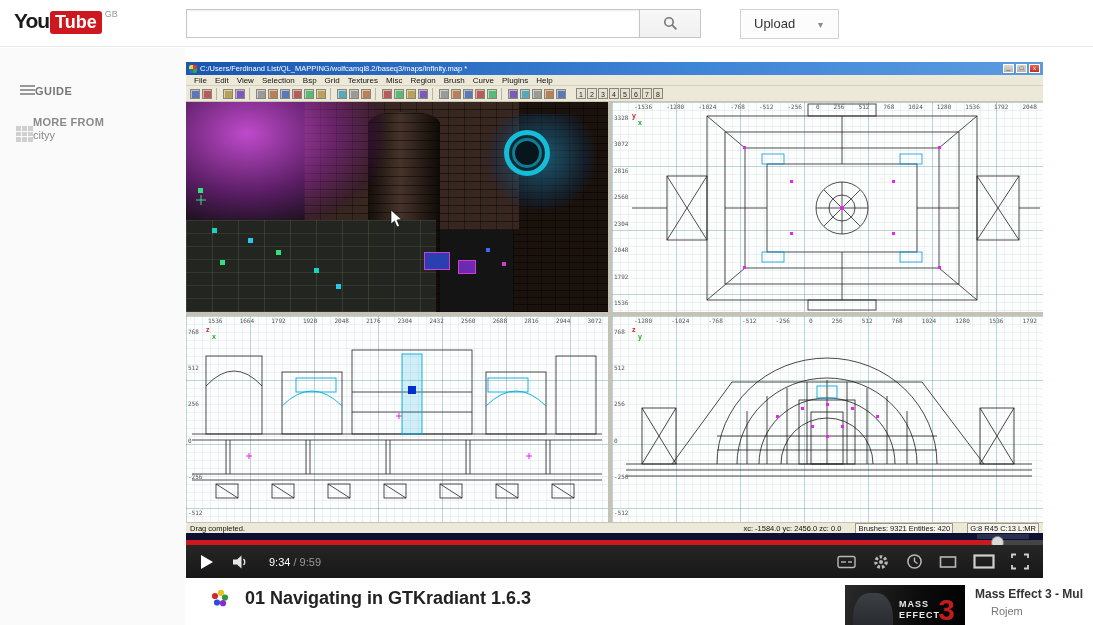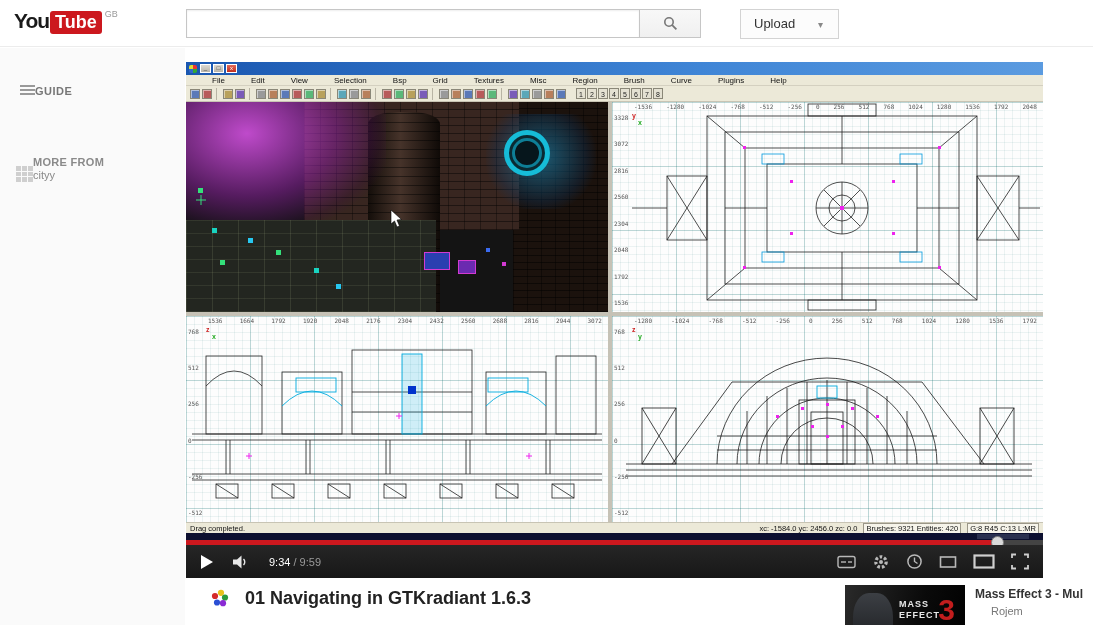--- a/index.html
+++ b/index.html
@@ -30,40 +30,40 @@
   
   .sidebar { position:absolute; left:0; top:48px; width:185px; height:577px; background:#fafafa; }
   .side-item { position:absolute; display:flex; gap:0; align-items:flex-end; cursor:pointer; }
   .guide-item { left:20px; top:35px; }
   .hamburger { width:15px; padding-top:2px; }
   .hamburger i { display:block; height:2px; background:#999; margin-bottom:2px; }
   .guide-label { font-size:11px; font-weight:bold; color:#767676; letter-spacing:.5px; padding-top:1px; }
   .morefrom-item { left:16px; top:68px; }
   .grid-icon { width:17px; height:17px; display:grid; grid-template-columns:1fr 1fr 1fr; gap:1px; padding-top:1px; }
   .grid-icon i { background:#cfcfcf; }
-  .morefrom-text { font-size:11px; color:#8a8a8a; line-height:13px;margin-top:40px; }
+  .morefrom-text { font-size:11px; color:#8a8a8a; line-height:13px; }
   .morefrom-label { font-weight:bold; letter-spacing:.3px; }
 
   
   .player { position:absolute; left:186px; top:62px; width:857px; height:516px; background:#000; }
 
   .ed-titlebar { position:absolute; left:0; top:0; width:857px; height:13px;
                  background:linear-gradient(90deg,#1a57b0,#3f85d6 60%,#5b9be0);
                  display:flex; align-items:center; padding:0 3px; }
   .ed-title-icon { width:8px; height:8px; margin-right:3px; flex:none;
                    background:conic-gradient(#e33 0 25%, #3a3 0 50%, #36c 0 75%, #dd3 0); border-radius:2px; }
   .ed-title-text { color:#fff; font-size:7.5px; white-space:nowrap; overflow:hidden; flex:1; }
   .ed-winbtns { display:flex; gap:2px; }
   .ed-winbtn { width:11px; height:9px; border:1px solid #fff; background:linear-gradient(#dcd9d2,#b8b4aa);
                font-size:6px; line-height:7px; text-align:center; color:#333; }
   .ed-winbtn.close { background:linear-gradient(#e26a5a,#c22f1d); color:#fff; }
 
   .ed-menubar { position:absolute; left:0; top:13px; width:857px; height:11px; background:#ece9d8;
                 display:flex; align-items:center; padding-left:4px; border-bottom:1px solid #d4d0c0; }
-  .ed-menubar span { font-size:8px; color:#111; padding:0 4px;margin-left:18px; }
+  .ed-menubar span { font-size:8px; color:#111; padding:0 4px; }
 
   .ed-toolbar { position:absolute; left:0; top:24px; width:857px; height:16px; background:#ece9d8;
                 display:flex; align-items:center; gap:2px; padding-left:4px; border-bottom:1px solid #c8c4b4; }
   .tb-icon { width:10px; height:10px; border:1px solid #8a8778; flex:none;
              box-shadow:inset 1px 1px 0 rgba(255,255,255,.5); }
   .tb-sep { width:3px; height:12px; border-left:1px solid #b8b4a4; margin:0 2px; }
   .tb-nums { display:flex; gap:1px; margin-left:8px; }
   .tb-nums span { width:10px; height:11px; border:1px solid #8a8778; background:#e4e1d2;
                   font-size:7px; text-align:center; line-height:11px; color:#222; }
 
@@ -116,21 +116,21 @@
       background:radial-gradient(circle at 50% 45%, rgba(30,150,200,.55), rgba(10,60,110,.25) 60%, transparent 75%); }
   .p3-ring { left:318px; top:28px; width:46px; height:46px; border-radius:50%;
       border:5px solid #16bcd8; box-shadow:inset 0 0 0 3px #0a2a33, inset 0 0 0 6px #0e7e96; background:#06161c; }
   .p3-box1 { left:238px; top:150px; width:26px; height:18px; background:#2a3fb0; border:1px solid #d23ad2; }
   .p3-box2 { left:272px; top:158px; width:18px; height:14px; background:#6b2ab0; border:1px solid #d23ad2; }
 
   
   .ed-status { position:absolute; left:0; top:460px; width:857px; height:11px; background:#ece9d8;
                display:flex; align-items:center; font-size:7.5px; color:#111; padding:0 4px;
                border-top:1px solid #c8c4b4; }
-  .ed-status .right { margin-left:auto; display:flex; gap:6px; align-items:center; }
+  .ed-status .right { margin-left:auto; display:flex; gap:14px; align-items:center; }
   .ed-status .flagbox { border:1px solid #9a9688; background:#f6f4ea; padding:0 2px; }
   .navy { position:absolute; left:0; top:471px; width:857px; height:7px; background:#0d1030; }
   .navy i { position:absolute; right:14px; top:1px; width:52px; height:5px; background:#2a3050; }
 
   
   .progress { position:absolute; left:0; top:478px; width:857px; height:5px; background:#444; cursor:pointer; }
   .progress .played { position:absolute; left:0; top:0; height:5px; width:812px; background:#cc181e; }
   .scrubber { position:absolute; left:805px; top:-4px; width:13px; height:13px; border-radius:50%;
               background:#d9d9d9; border:1px solid #7d7d7d; cursor:pointer; }
   .controls { position:absolute; left:0; top:483px; width:857px; height:33px;
@@ -207,20 +207,21 @@
       <span class="morefrom-label">MORE FROM</span><br>
       <span>cityy</span>
     </span>
   </div>
 </div>
 
 <div class="player">
 
   <div class="ed-titlebar">
     <span class="ed-title-icon"></span>
+    <span class="ed-title-text">C:/Users/Ferdinand List/QL_MAPPING/wolfcamql8.2/baseq3/maps/infinity.map *</span>
     <span class="ed-winbtns">
       <span class="ed-winbtn">_</span>
       <span class="ed-winbtn">□</span>
       <span class="ed-winbtn close">x</span>
     </span>
   </div>
 
   <div class="ed-menubar">
       <span>File</span>
       <span>Edit</span>

